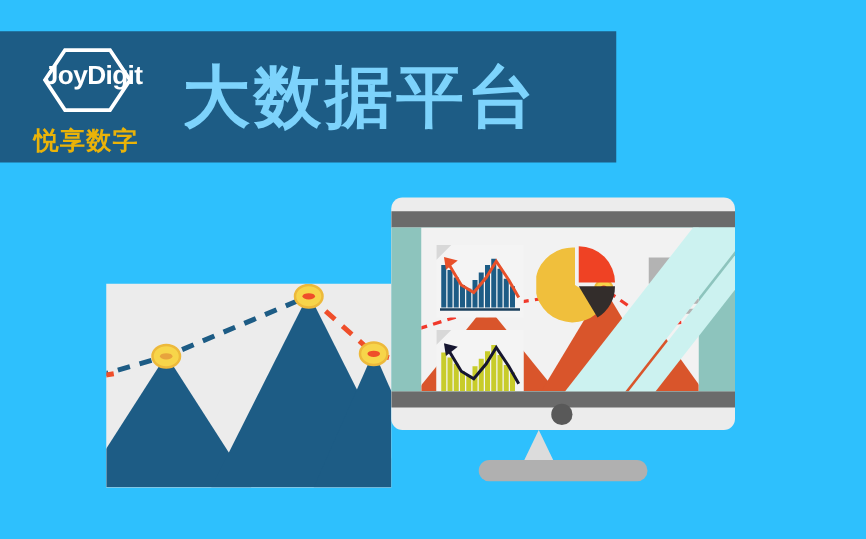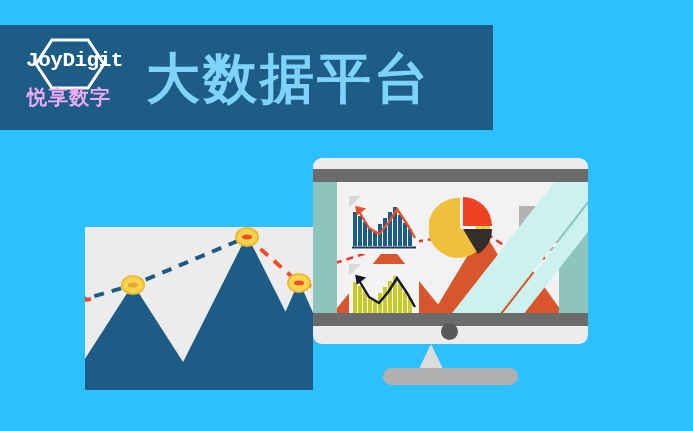--- a/index.html
+++ b/index.html
@@ -52,30 +52,30 @@
     height: 52px;
   }
   #logo-mark {
     position: relative;
     z-index: 2;
     margin-top: 14px;
     color: #ffffff;
     font-size: 21px;
     font-weight: bold;
     letter-spacing: -0.5px;
-    font-family: Liberation Mono, monospace;
+    font-family: Liberation Sans, sans-serif;
     white-space: nowrap;
     line-height: 1;
     margin-left: 11px;
   }
   #logo-sub {
     position: relative;
     z-index: 2;
-    margin-top: 16px;
-    color: #f0abfc;
+    margin-top: 32px;
+    color: #eab308;
     font-size: 20px;
     font-weight: bold;
     letter-spacing: 1px;
     white-space: nowrap;
     line-height: 1;
     text-align: center;
   }
   #banner-title {
     color: #7dd3fc;
     font-size: 54px;

